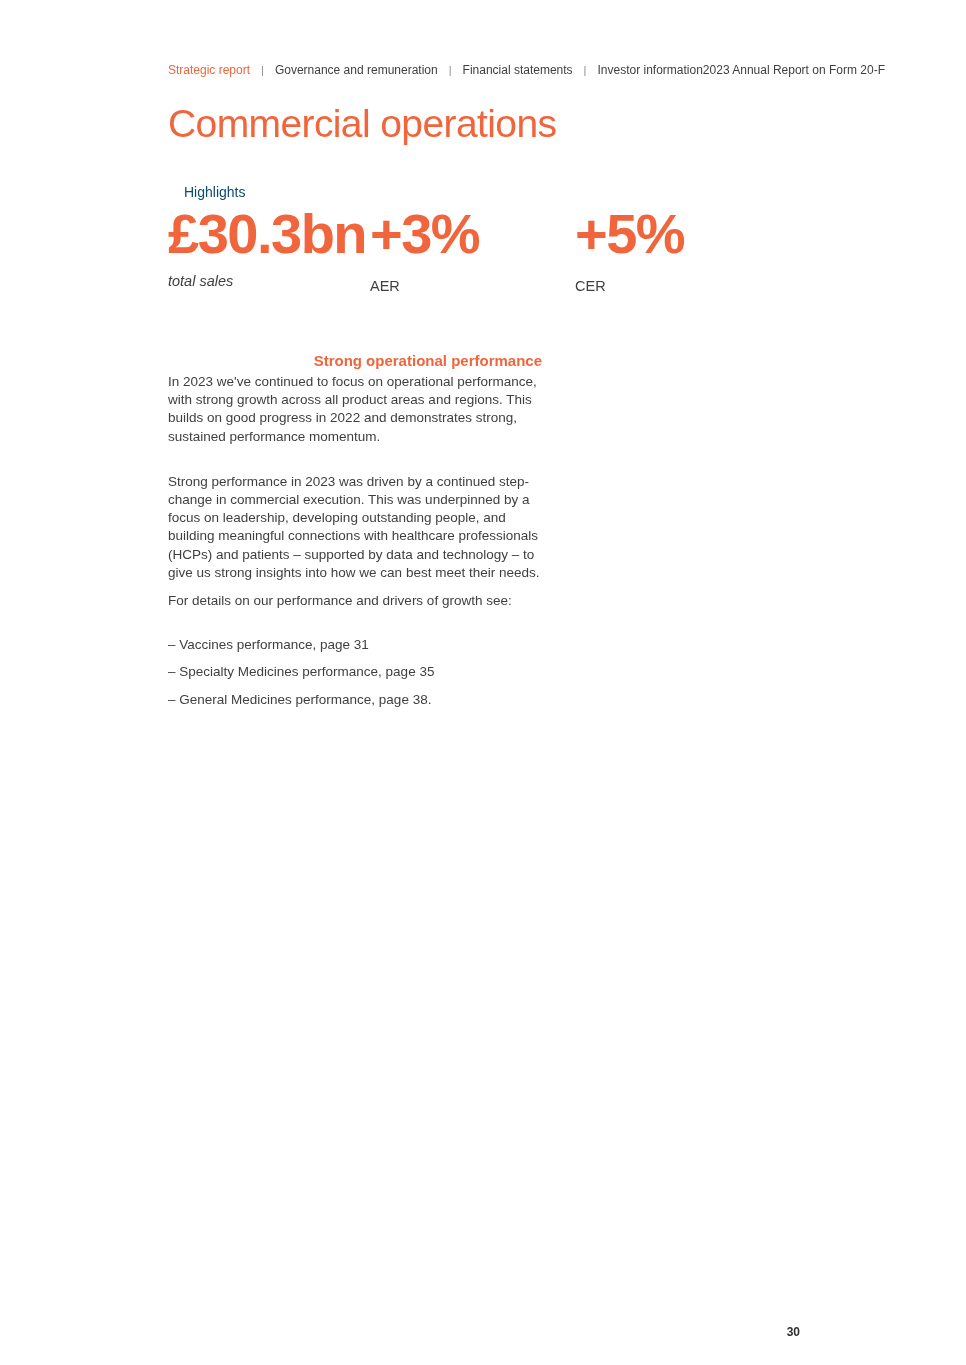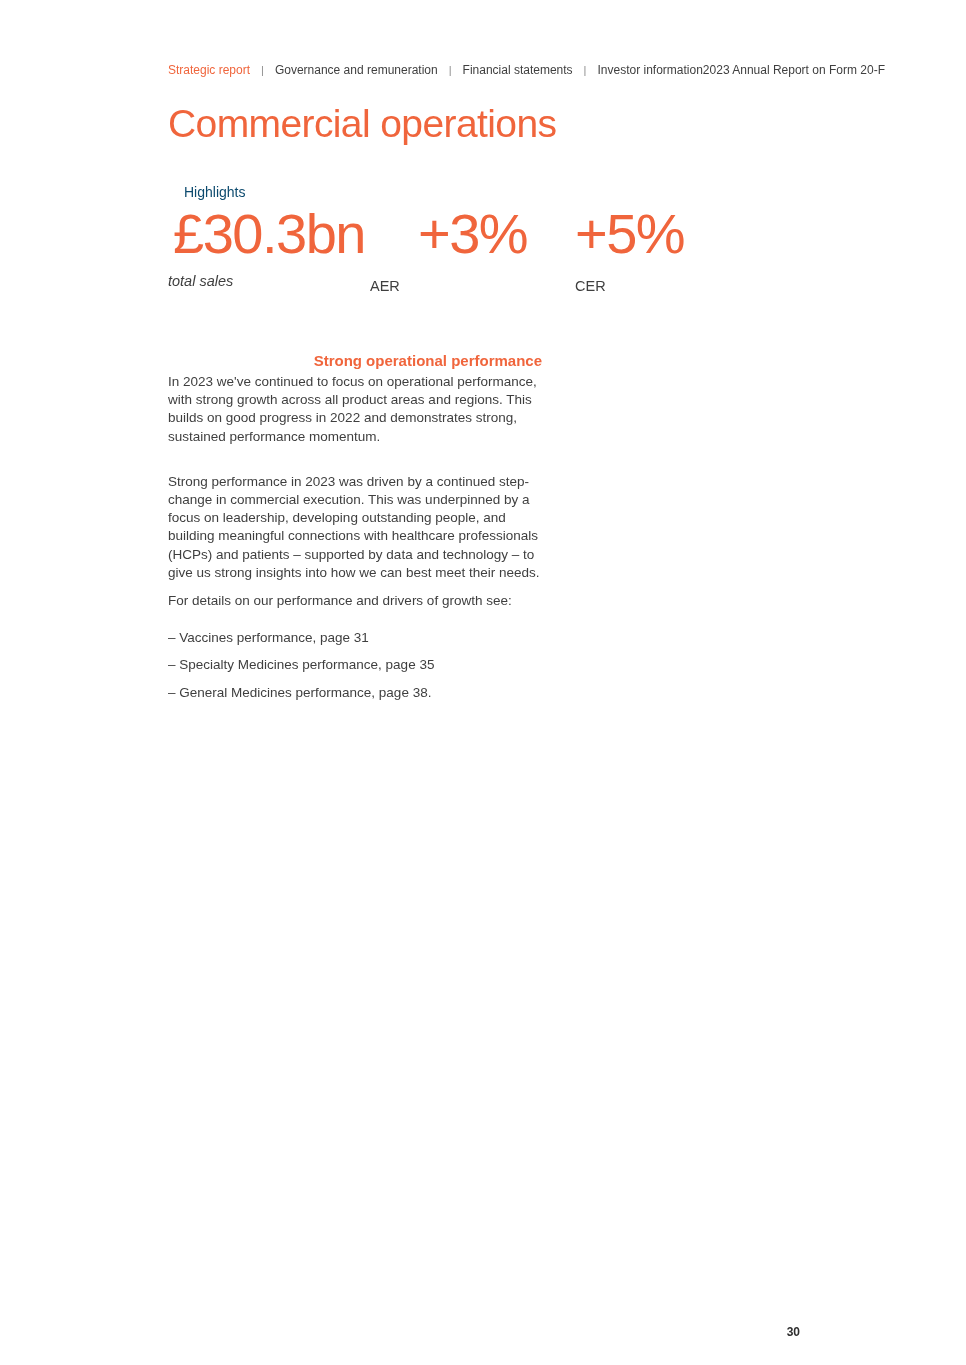--- a/index.html
+++ b/index.html
@@ -59,25 +59,24 @@
     top: 203px;
     left: 88px;
     display: flex;
   }
   .stat { display: flex; flex-direction: column; }
   .stat-1 { width: 202px; }
   .stat-2 { width: 205px; }
   .stat-value {
     font-size: 56px;
     line-height: 62px;
-    font-weight: 400;
+    font-weight: 700;
     letter-spacing: -1.5px;
     color: #f0653c;
     white-space: nowrap;
-    text-align: center;
   }
   .stat-label {
     font-size: 14.5px;
     color: #3f3f3f;
     margin-top: 13px;
   }
   .stat-1 .stat-label { margin-top: 8px; font-style: italic; }
 
   
   .content {
@@ -93,21 +92,21 @@
     margin-bottom: 4px;
     text-align: right;
   }
   .content p {
     font-size: 13.5px;
     line-height: 18.2px;
     color: #3f3f3f;
   }
   .para-1 { margin-bottom: 27px; }
   .para-2 { margin-bottom: 10px; }
-  .details-intro { margin-bottom: 19px; }
+  .details-intro { margin-bottom: 26px; }
   .ref-list .ref-item {
     font-size: 13.5px;
     line-height: 18.2px;
     color: #3f3f3f;
     margin-top: 9px;
   }
 
   
   .page-number {
     position: absolute;

